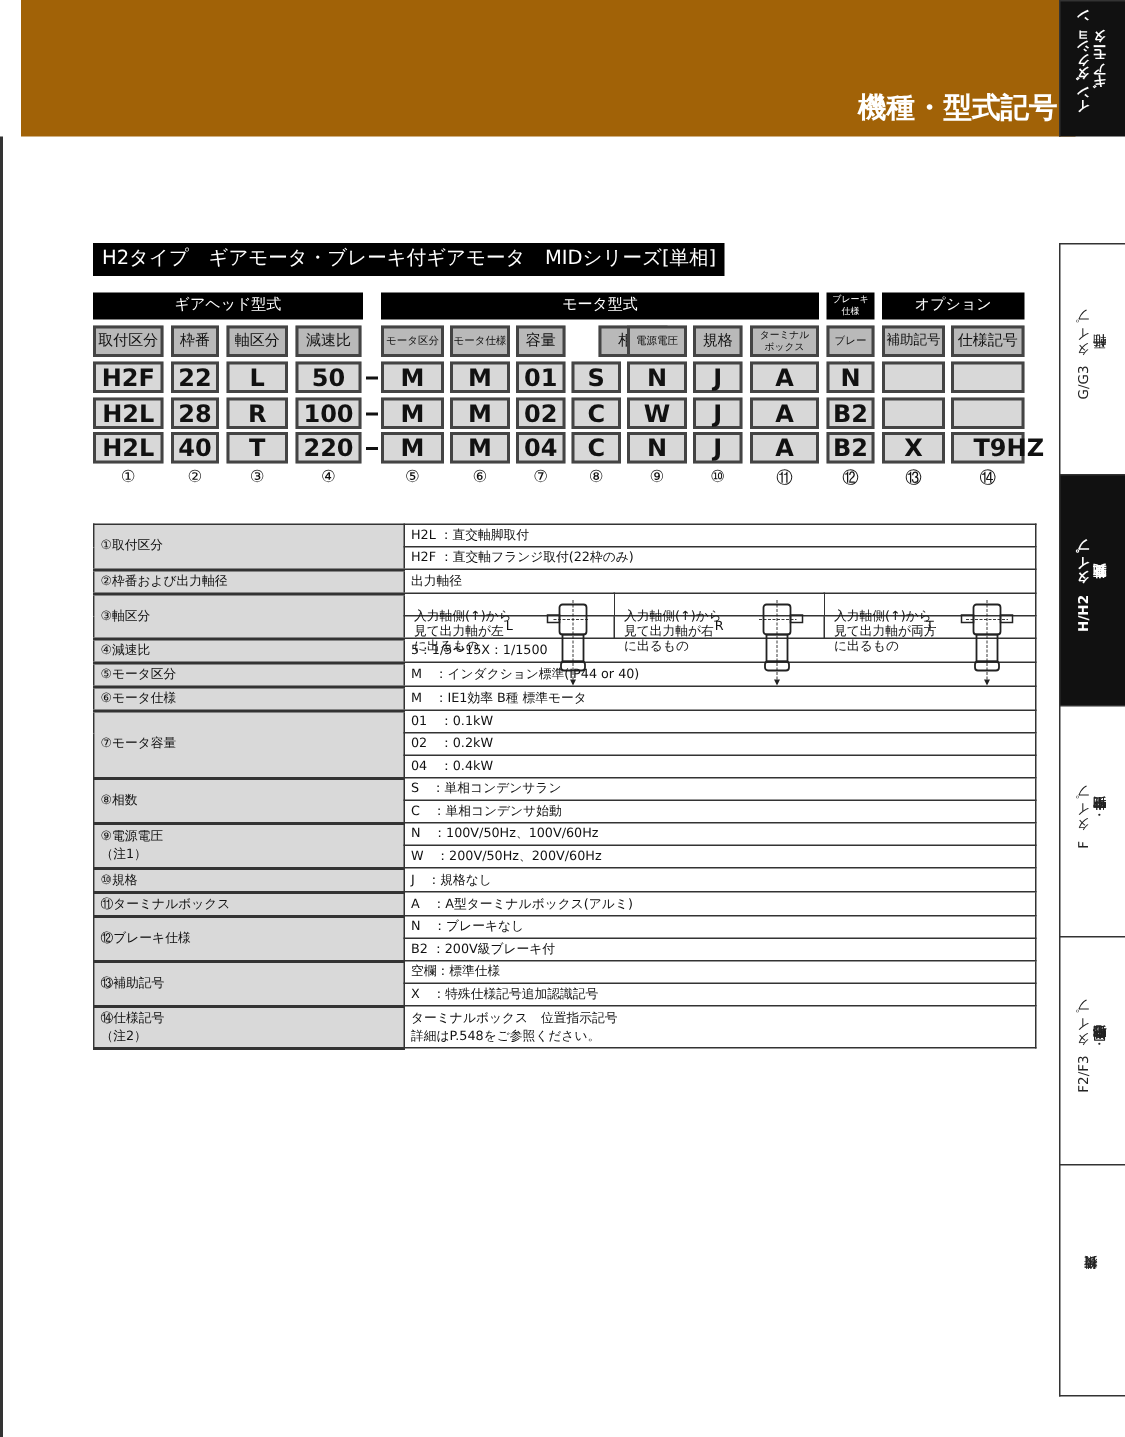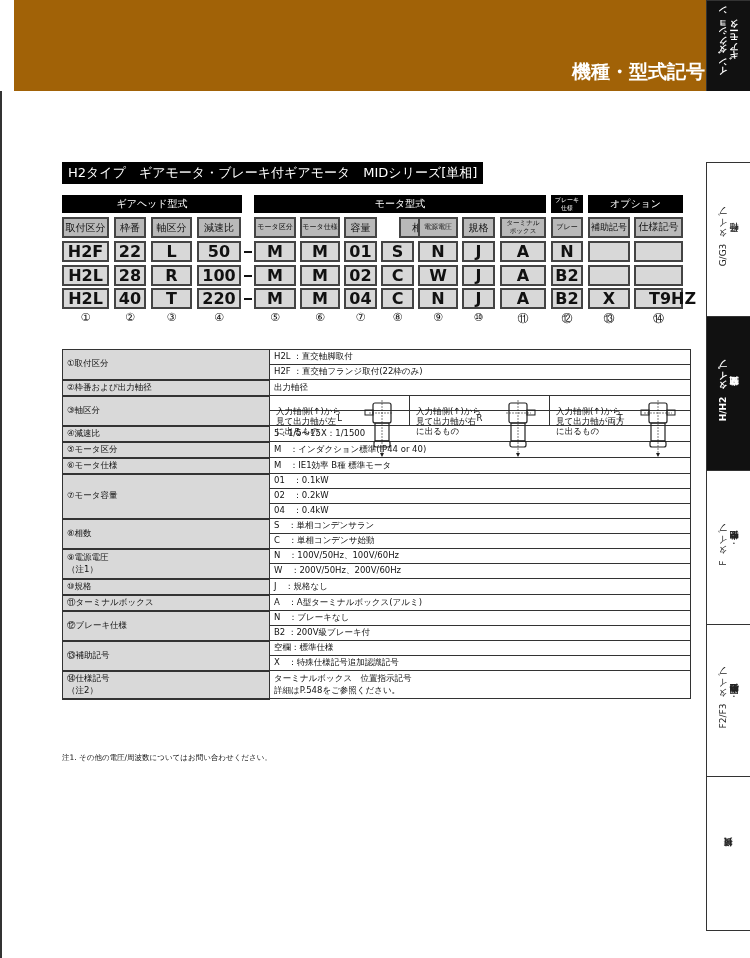--- a/index.html
+++ b/index.html
@@ -88,21 +88,21 @@
 <div class="hcell tiny" style="left:254px;width:42px;">モータ区分</div>
 <div class="hcell tiny" style="left:300px;width:40px;">モータ仕様</div>
 <div class="hcell" style="left:344px;width:33px;">容量</div>
 <div class="hcell" style="left:381px;width:46px;margin-left:18px;">相数</div>
 <div class="hcell tiny" style="left:418px;width:40px;">電源電圧</div>
 <div class="hcell" style="left:462px;width:33px;">規格</div>
 <div class="hcell two" style="left:500px;width:46px;white-space:pre;">ターミナル
 ボックス</div>
 <div class="hcell tiny" style="left:551px;width:32px;">ブレーキ</div>
 <div class="hcell" style="left:588px;width:42px;font-size:9px;">補助記号</div>
-<div class="hcell" style="left:634px;width:49px;font-family:Liberation Mono, monospace;">仕様記号</div>
+<div class="hcell" style="left:634px;width:49px;">仕様記号</div>
 
 <div class="vcell" style="top:241px;left:62px;width:47px;">H2F</div>
 <div class="vcell" style="top:241px;left:114px;width:32px;">22</div>
 <div class="vcell" style="top:241px;left:151px;width:41px;">L</div>
 <div class="vcell" style="top:241px;left:197px;width:44px;">50</div>
 <div class="dash" style="top:251px;left:244px;"></div>
 <div class="vcell" style="top:241px;left:254px;width:42px;">M</div>
 <div class="vcell" style="top:241px;left:300px;width:40px;">M</div>
 <div class="vcell" style="top:241px;left:344px;width:33px;">01</div>
 <div class="vcell" style="top:241px;left:381px;width:33px;">S</div>
@@ -292,14 +292,13 @@
     </td>
     <td class="val" colspan="3">
       <div>ターミナルボックス　位置指示記号</div>
       <div>詳細はP.548をご参照ください。</div>
     </td>
   </tr>
 </tbody>
   </table>
 
 <div class="notes">
-  <div>注1. その他の電圧/周波数についてはお問い合わせください。</div>
 </div>
 
 </body></html>

